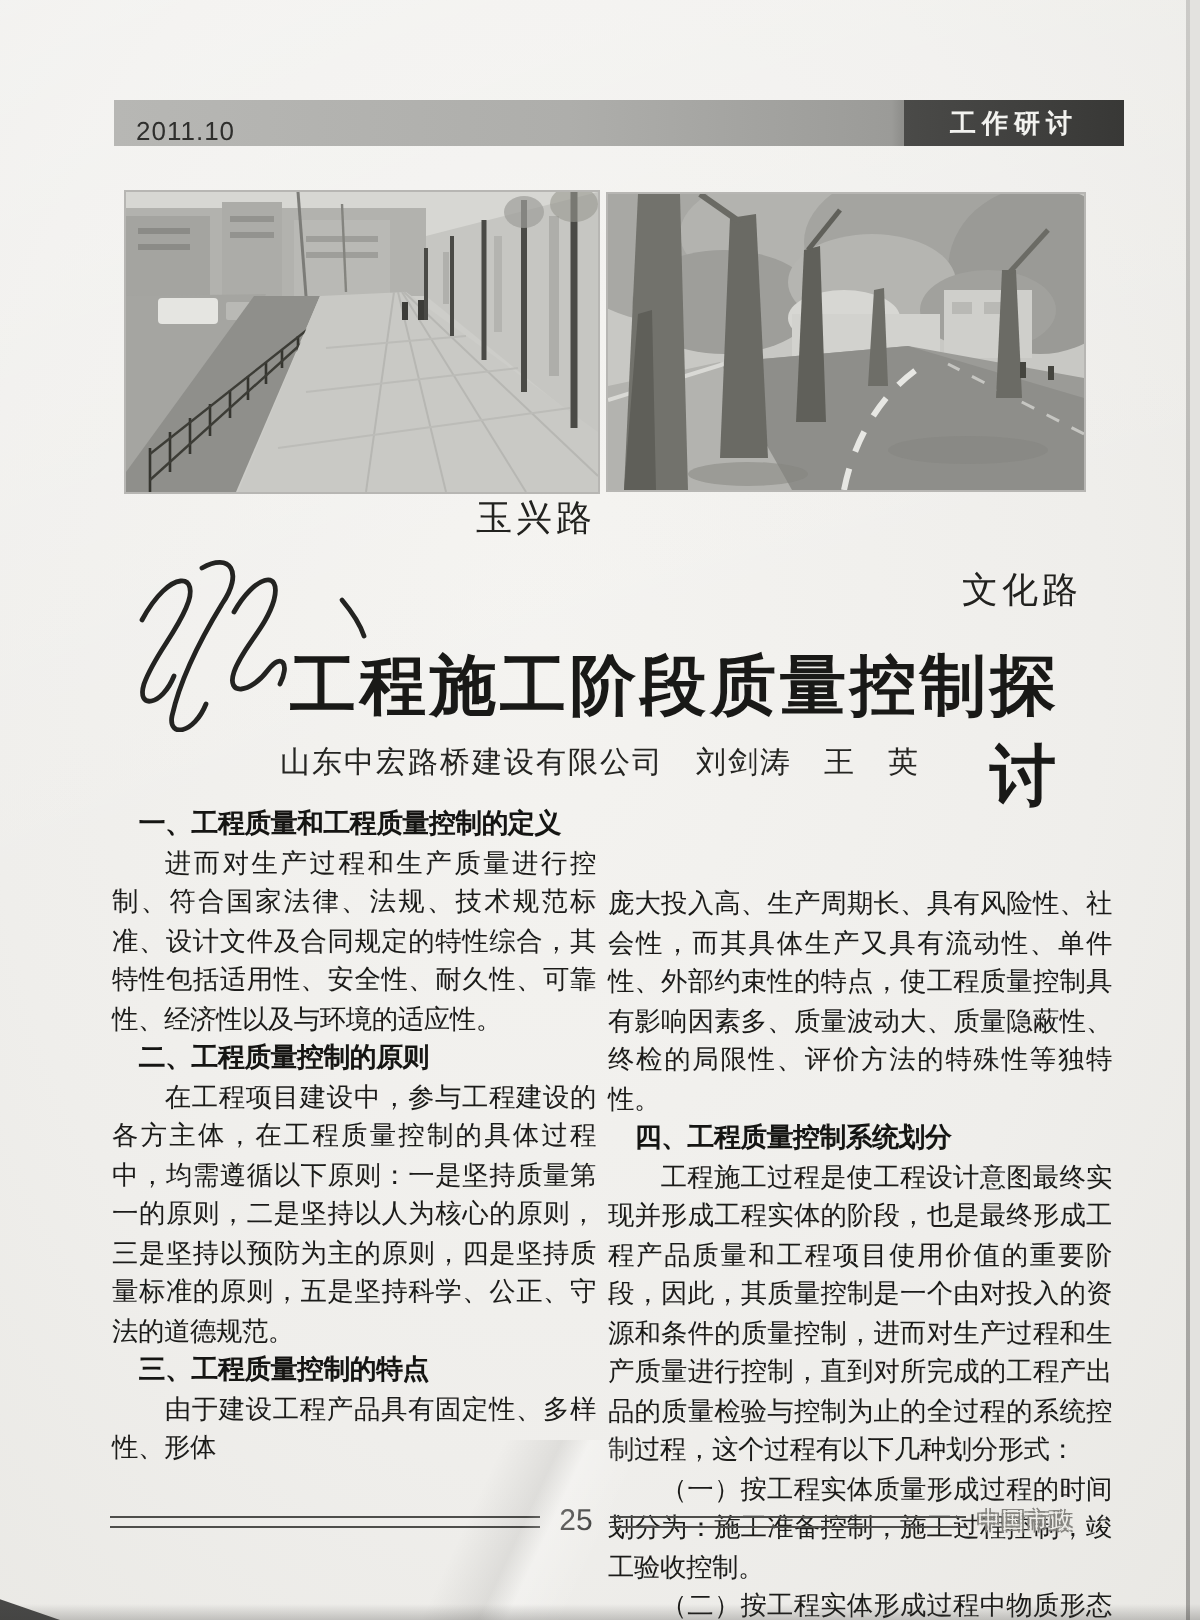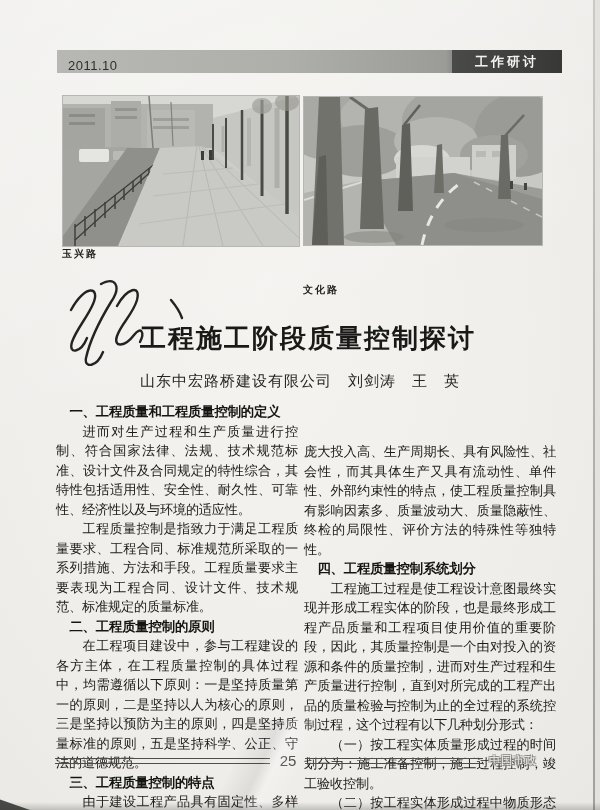--- a/index.html
+++ b/index.html
@@ -31,28 +31,28 @@
   .issue-bar .section-tab{position:absolute;right:0;top:0;height:100%;width:110px;
     background:linear-gradient(90deg,#4a4a48,#383836);display:flex;align-items:center;justify-content:center;}
   .issue-bar .section-tab span{font-family:"Liberation Sans",sans-serif;font-size:13px;color:#f2f2ef;
     letter-spacing:3px;font-weight:bold;}
 
   
   .photo{position:absolute;border:1px solid #b7b6b3;background:#cfcfcb;}
   .photo svg{display:block;}
   #photo-left{left:62px;top:95px;width:236px;height:150px;}
   #photo-right{left:303px;top:96px;width:238px;height:148px;}
-  .caption{position:absolute;top:247px;text-align:left;font-weight:bold;font-size:10px;color:#22221f;letter-spacing:2px;}
+  .caption{position:absolute;top:247px;text-align:right;font-weight:normal;font-size:18px;color:#22221f;letter-spacing:2px;}
   #caption-left{left:62px;width:236px;}
   #caption-right{left:303px;width:238px;margin-top:36px;}
 
   
   .signature{position:absolute;left:55px;top:274px;}
-  .article-title{position:absolute;left:140px;top:321px;width:390px;text-align:left;
-    font-family:"Liberation Sans",sans-serif;font-weight:bold;font-size:26px;letter-spacing:2px;color:#191917;}
+  .article-title{position:absolute;left:140px;top:321px;width:390px;text-align:right;
+    font-family:"Liberation Sans",sans-serif;font-weight:bold;font-size:33px;letter-spacing:2px;color:#191917;}
   .authors{position:absolute;left:120px;top:372px;width:360px;text-align:center;
     font-size:15px;letter-spacing:1px;color:#252522;}
 
   
   .col{position:absolute;top:402px;font-size:13.2px;line-height:19.5px;text-align:justify;
     color:#1b1b19;letter-spacing:-0.2px;}
   #col-left{left:56px;width:242px;}
   #col-right{left:304px;width:252px;}
   .col p{margin:0;}
   .col p.para{text-indent:2em;}
@@ -193,21 +193,20 @@
       <path d="M116,26 C121,32 125,38 127,44"></path>
     </g>
   </svg>
 
   <div class="article-title">工程施工阶段质量控制探讨</div>
   <div class="authors">山东中宏路桥建设有限公司　刘剑涛　王　英</div>
 
   <div class="col" id="col-left">
       <p class="heading">一、工程质量和工程质量控制的定义</p>
       <p class="para">进而对生产过程和生产质量进行控制、符合国家法律、法规、技术规范标准、设计文件及合同规定的特性综合，其特性包括适用性、安全性、耐久性、可靠性、经济性以及与环境的适应性。</p>
-      <p class="para">工程质量控制是指致力于满足工程质量要求、工程合同、标准规范所采取的一系列措施、方法和手段。工程质量要求主要表现为工程合同、设计文件、技术规范、标准规定的质量标准。</p>
       <p class="heading">二、工程质量控制的原则</p>
       <p class="para">在工程项目建设中，参与工程建设的各方主体，在工程质量控制的具体过程中，均需遵循以下原则：一是坚持质量第一的原则，二是坚持以人为核心的原则，三是坚持以预防为主的原则，四是坚持质量标准的原则，五是坚持科学、公正、守法的道德规范。</p>
       <p class="heading">三、工程质量控制的特点</p>
       <p class="para">由于建设工程产品具有固定性、多样性、形体</p>
     </div>
   <div class="col" id="col-right">
       <p class="para-cont">庞大投入高、生产周期长、具有风险性、社会性，而其具体生产又具有流动性、单件性、外部约束性的特点，使工程质量控制具有影响因素多、质量波动大、质量隐蔽性、终检的局限性、评价方法的特殊性等独特性。</p>
       <p class="heading">四、工程质量控制系统划分</p>
       <p class="para">工程施工过程是使工程设计意图最终实现并形成工程实体的阶段，也是最终形成工程产品质量和工程项目使用价值的重要阶段，因此，其质量控制是一个由对投入的资源和条件的质量控制，进而对生产过程和生产质量进行控制，直到对所完成的工程产出品的质量检验与控制为止的全过程的系统控制过程，这个过程有以下几种划分形式：</p>
       <p class="para">（一）按工程实体质量形成过程的时间划分为：施工准备控制，施工过程控制，竣工验收控制。</p>

